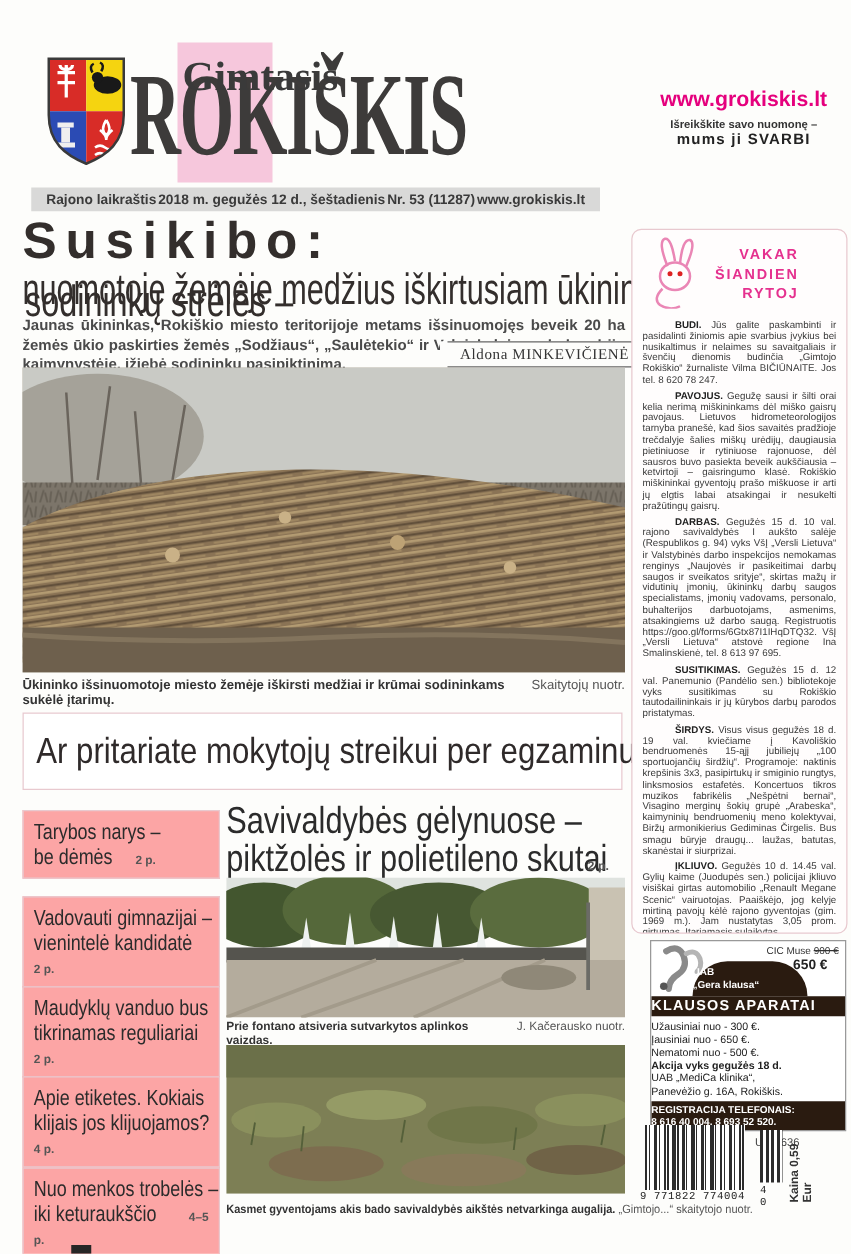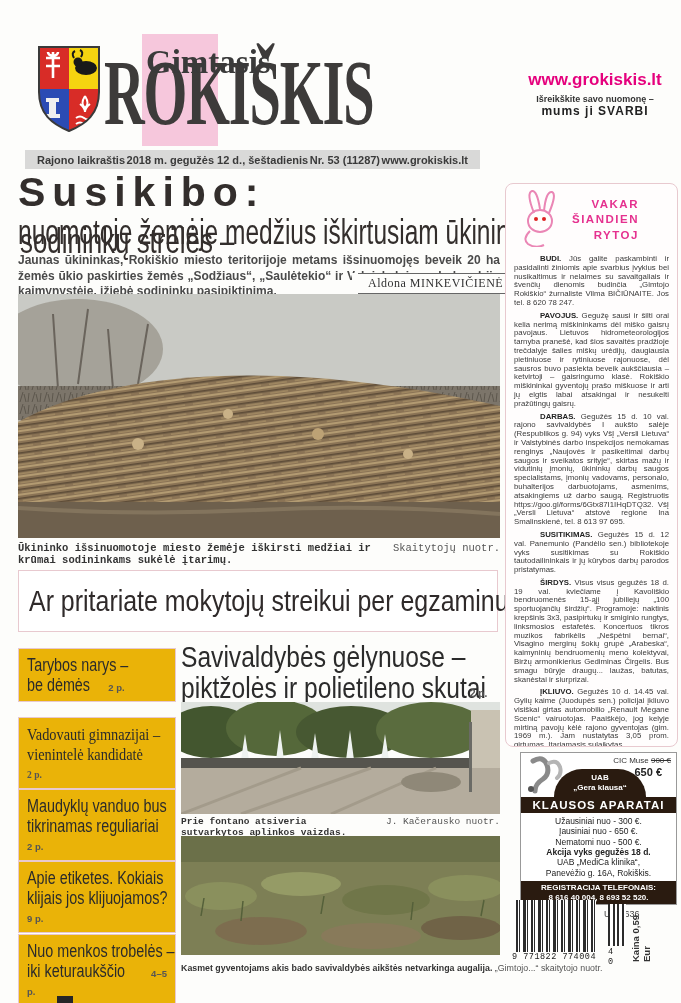--- a/index.html
+++ b/index.html
@@ -43,33 +43,33 @@
   .h-line2 { left:18px; top:212px; font-size:35px; font-weight:400; color:#332e2c;
     transform:scaleX(0.70); }
   .lead-par { left:18px; top:253px; width:482px; font-size:12px; font-weight:bold;
     color:#4a4a4a; line-height:1.3; text-align:justify; }
   .byline-wrap { left:352px; top:273px; display:flex; align-items:flex-end; background:#fdfdfb; padding-left:6px;}
   .byline { border-top:1px solid #666; border-bottom:1px solid #666; padding:2px 10px;
     font-family:"Liberation Serif", serif; font-size:12px; color:#333; letter-spacing:0.5px; }
   .byline-page { font-size:11px; font-weight:bold; color:#444; margin-left:8px; }
 
   .lead-photo { left:18px; top:294px; width:482px; height:244px; background:#b9b4a8; }
-  .caption-row { display:flex; align-items:baseline;font-family:Liberation Mono, monospace; }
+  .caption-row { display:flex; align-items:baseline; }
   .cap-bold { font-size:10.5px; font-weight:bold; color:#333; }
   .cap-credit { font-size:10.5px; color:#555; white-space:nowrap; margin-left:8px; }
   .lead-caption { left:18px; top:542px; width:482px; }
 
   
   .poll-box { left:18px; top:570px; width:480px; height:62px; border:1px solid #e8c9cf;
     display:flex; align-items:center; padding:0 10px; background:#fff; }
   .poll-text { font-size:29px; font-weight:400; color:#2f2a2a; transform:scaleX(0.86); }
   .poll-page { font-size:11px; font-weight:bold; color:#555; margin-left:-52px; margin-top:14px; }
 
   
-  .lbox { left:18px; width:158px; border:1px solid #e8c9cf; background:#eab308; padding:7px 6px 6px 8px; }
+  .lbox { left:18px; width:158px; border:1px solid #e8c9cf; background:#fca5a5; padding:7px 6px 6px 8px; }
   .lbox .t { font-size:17.5px; line-height:1.12; color:#2b2b2b; transform:scaleX(0.82); }
   .lbox .pg { font-size:9.5px; color:#555; font-weight:bold; }
 
   
   .c-head { left:181px; top:641px; line-height:31px; }
   .c-head .l { font-size:30px; color:#2b2b2b; transform:scaleX(0.82); display:block; }
   .c-page { font-size:10px; font-weight:bold; color:#555; }
   .c-photo1 { left:181px; top:702px; width:319px; height:112px; }
   .c-cap1 { left:181px; top:816px; width:319px;gap:15px; }
   .c-cap1 .cap-bold, .c-cap1 .cap-credit, .c-cap2 span { font-size:9.5px; }
@@ -84,21 +84,21 @@
     border-radius:8px; background:#fffdfd; padding:5px 8px 4px 8px; overflow:hidden; }
   .news-header { display:flex; align-items:center; margin-bottom:4px; }
   .news-header .words { color:#e5318f; font-weight:bold; font-size:11.5px;
     letter-spacing:1.5px; line-height:1.35; margin-left:6px;text-align:right; }
   .news-par { font-size:7.8px; line-height:1.13; color:#3a3a3a; text-align:justify;
     text-indent:10px; margin-bottom:4px; }
   .news-par b { color:#222;padding-left:16px; }
 
   
   .ad-box { left:520px; top:752px; width:157px; height:153px; border:1px solid #999;
-    background:#fff; overflow:hidden; font-size:8.5px; text-align:center; color:#222; }
+    background:#fff; overflow:hidden; font-size:8.5px; color:#222; }
   .ad-top { position:relative; height:44px; }
   .ad-price-old { position:absolute; right:5px; top:3px; font-size:8px; color:#333; }
   .ad-price-old s { }
   .ad-price-new { position:absolute; right:14px; top:13px; font-size:11px; font-weight:bold; }
   .ad-arch { position:absolute; left:33px; top:16px; width:92px; height:28px;
     background:#2a1b10; border-radius:46px 46px 0 0; color:#fff; font-weight:bold;
     font-size:8px; line-height:1.3; padding-top:4px; }
   .ad-bar { background:#2a1b10; color:#fff; font-weight:bold; font-size:11.5px;
     letter-spacing:1px; padding:2px 0; }
   .ad-lines { line-height:1.22; margin-top:3px; }
@@ -218,34 +218,34 @@
 <div class="abs poll-box">
   <span class="cond poll-text">Ar pritariate mokytojų streikui per egzaminus?</span>
   <span class="poll-page">6 p.</span>
 </div>
 
 <div class="abs lbox" style="top:648px;">
   <span class="cond t">Tarybos narys –</span><br>
   <span class="cond t">be dėmės</span>
   <span class="pg">2 p.</span>
 </div>
-<div class="abs lbox" style="top:717px;font-family:Liberation Serif, serif;">
+<div class="abs lbox" style="top:717px;">
   <span class="cond t">Vadovauti gimnazijai –</span><br>
   <span class="cond t">vienintelė kandidatė</span>
   <span class="pg">2 p.</span>
 </div>
 <div class="abs lbox" style="top:789px;">
   <span class="cond t">Maudyklų vanduo bus</span><br>
   <span class="cond t">tikrinamas reguliariai</span>
   <span class="pg">2 p.</span>
 </div>
 <div class="abs lbox" style="top:861px;">
   <span class="cond t">Apie etiketes. Kokiais</span><br>
   <span class="cond t">klijais jos klijuojamos?</span>
-  <span class="pg">9 p.</span>
+  <span class="pg">4 p.</span>
 </div>
 <div class="abs lbox" style="top:934px;">
   <span class="cond t">Nuo menkos trobelės –</span><br>
   <span class="cond t">iki keturaukščio</span>
   <span class="pg">4–5 p.</span>
 </div>
 
 <div class="abs c-head">
   <span class="cond l">Savivaldybės gėlynuose –</span>
   <span class="cond l">piktžolės ir polietileno skutai</span>

